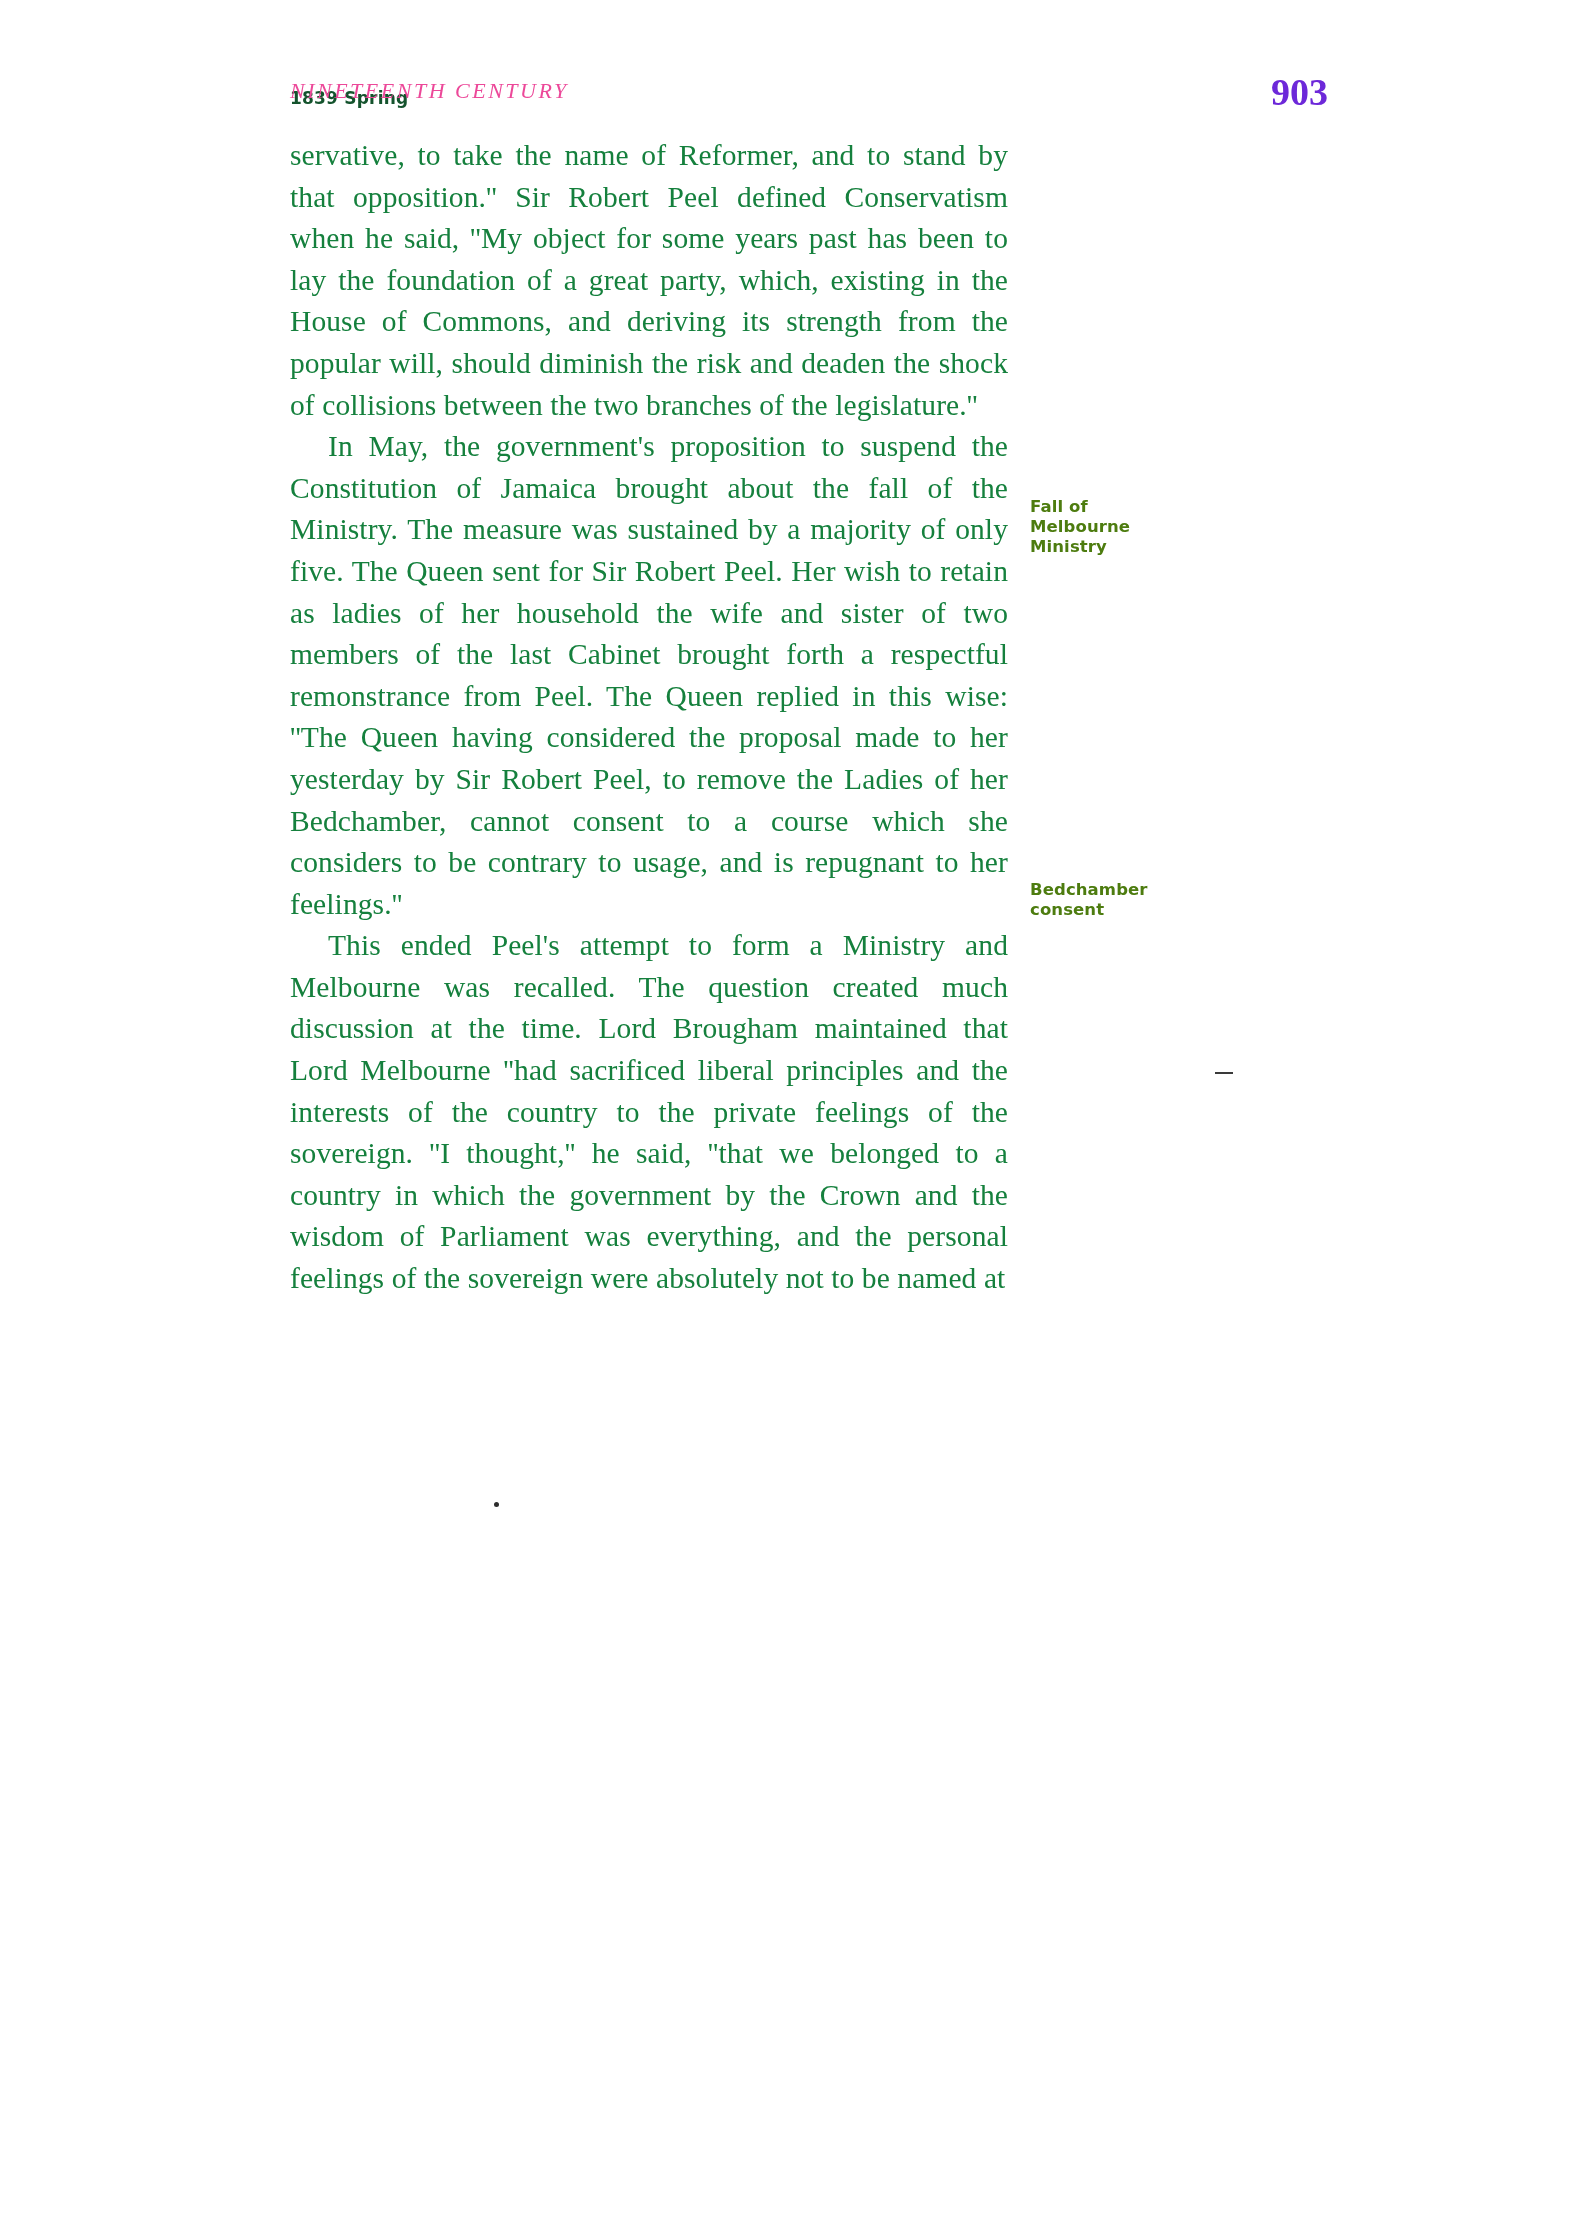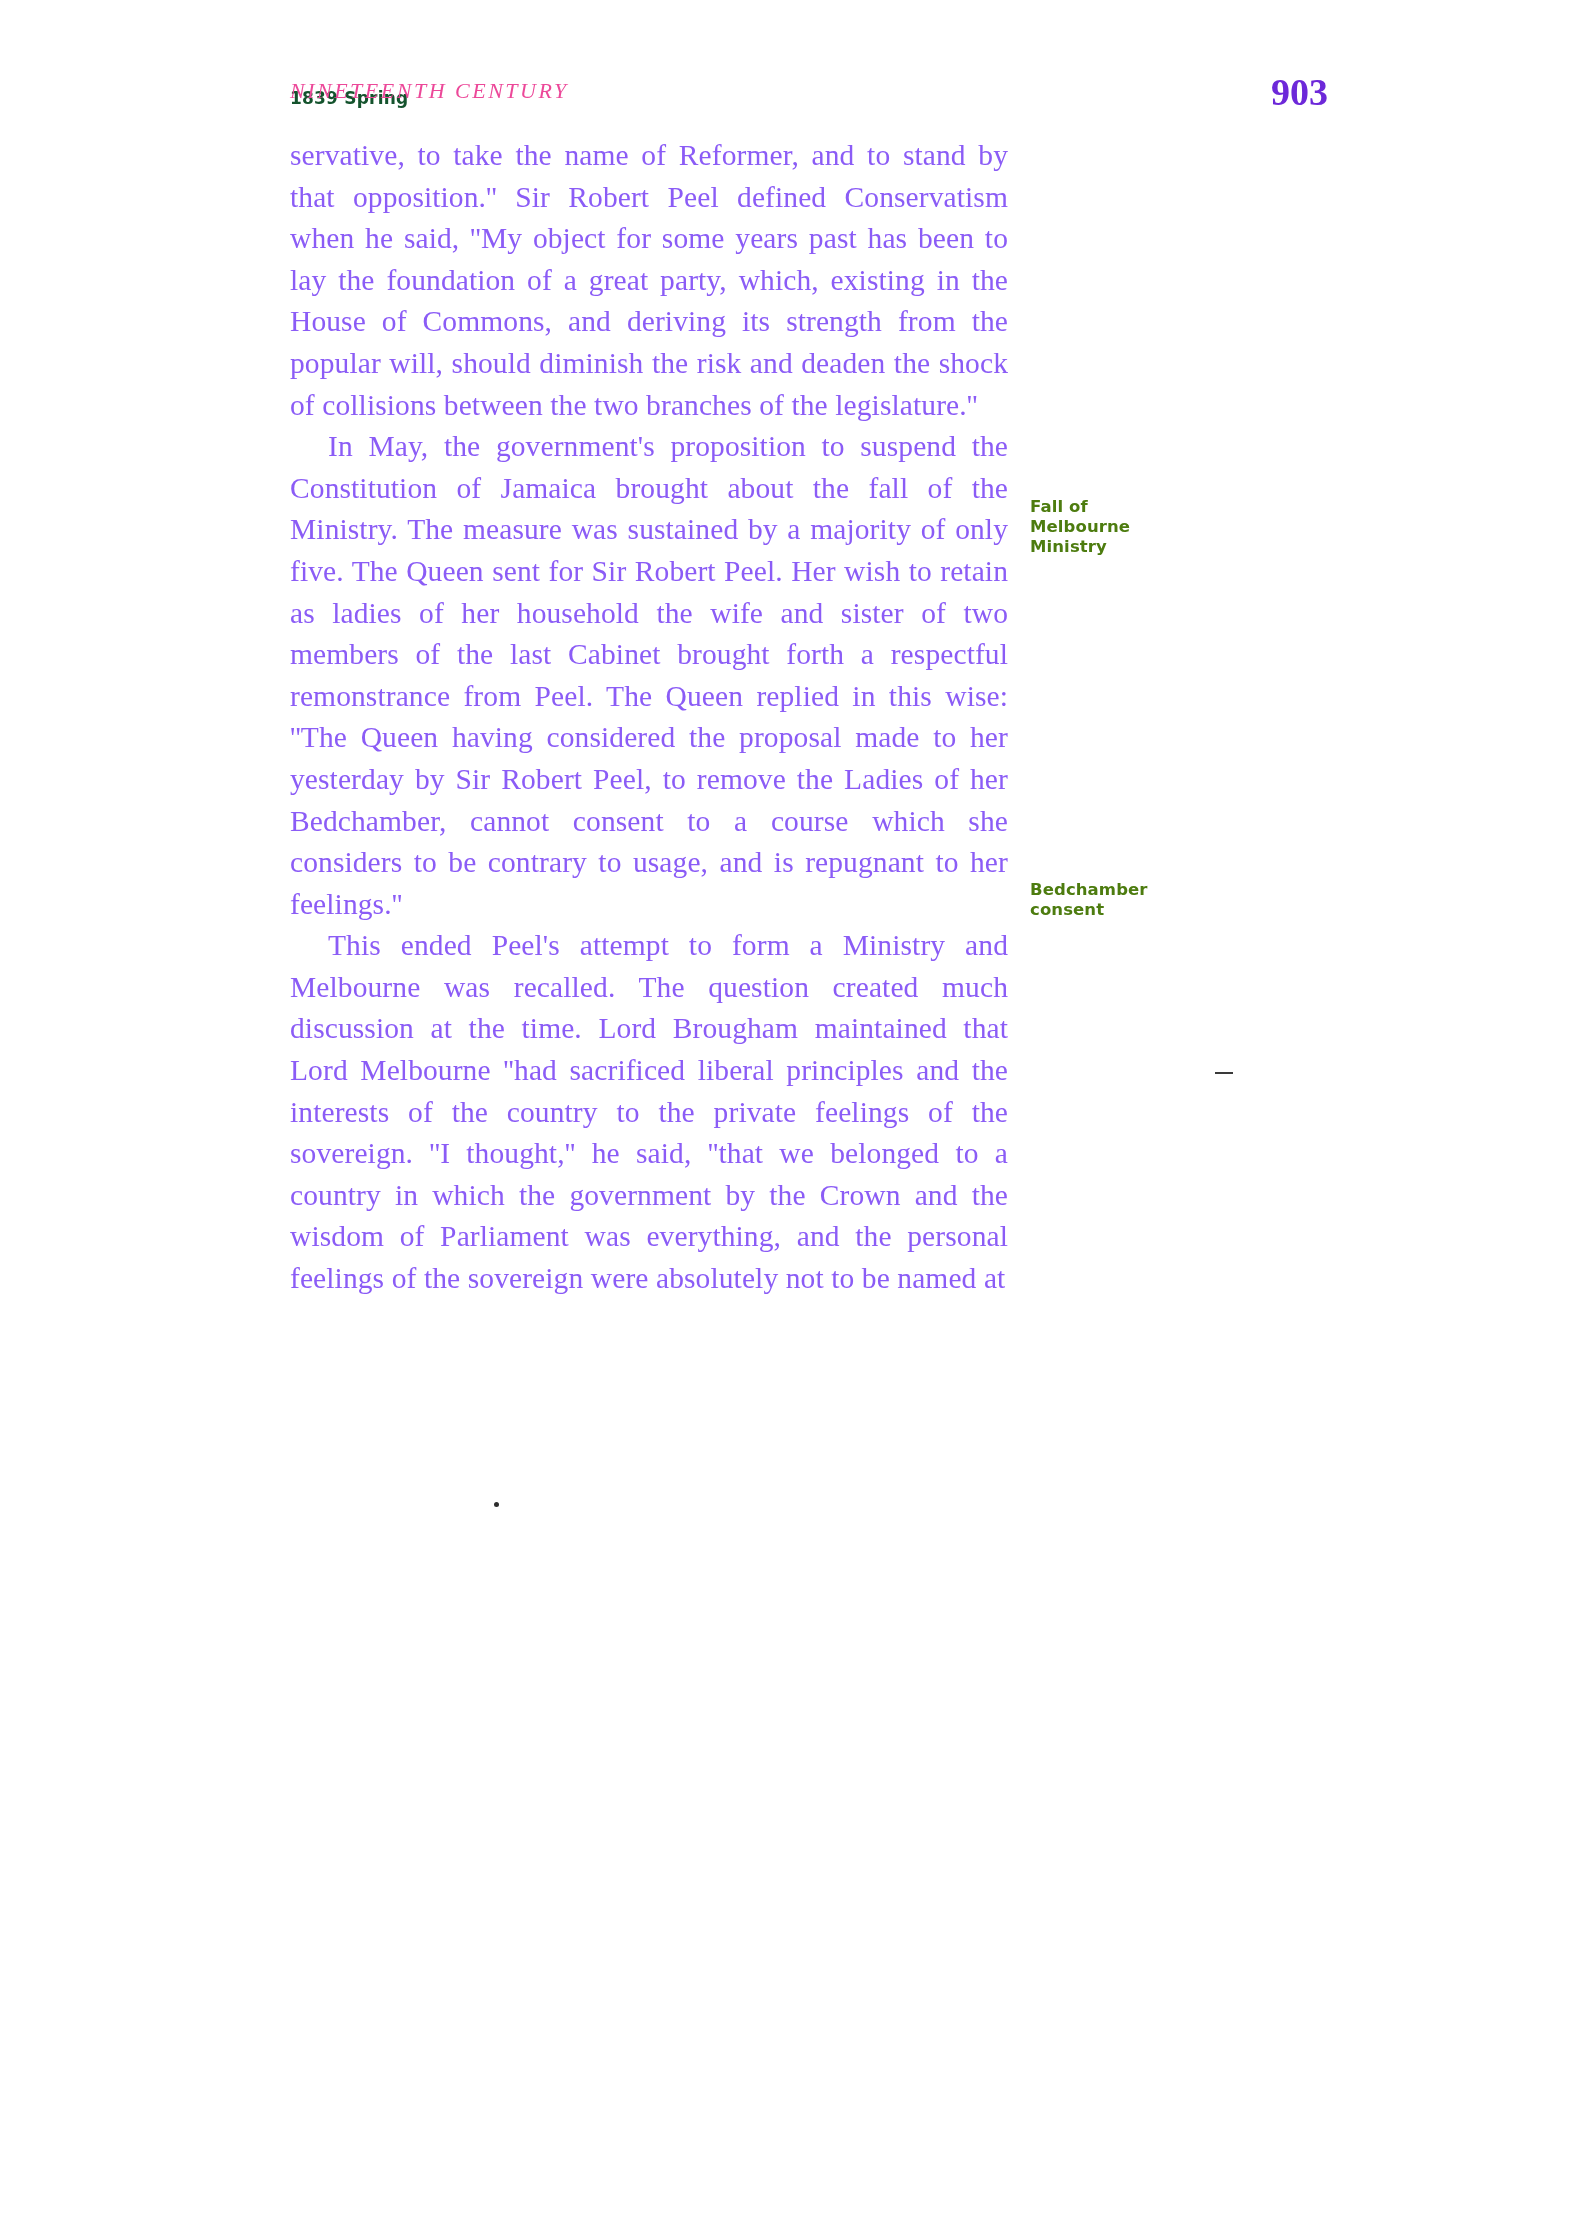--- a/index.html
+++ b/index.html
@@ -68,21 +68,21 @@
     left: 290px;
     top: 135px;
     width: 718px;
   }
   p.body-par {
     margin: 0;
     font-size: 29.5px;
     line-height: 41.6px;
     text-align: justify;
     text-justify: inter-word;
-    color: #8b5cf6;
+    color: #15803d;
     letter-spacing: 0.1px;
   }
   p.body-par.indent {
     text-indent: 38px;
   }
 
   
   .margin-note {
     position: absolute;
     font-family: "DejaVu Sans", sans-serif;

